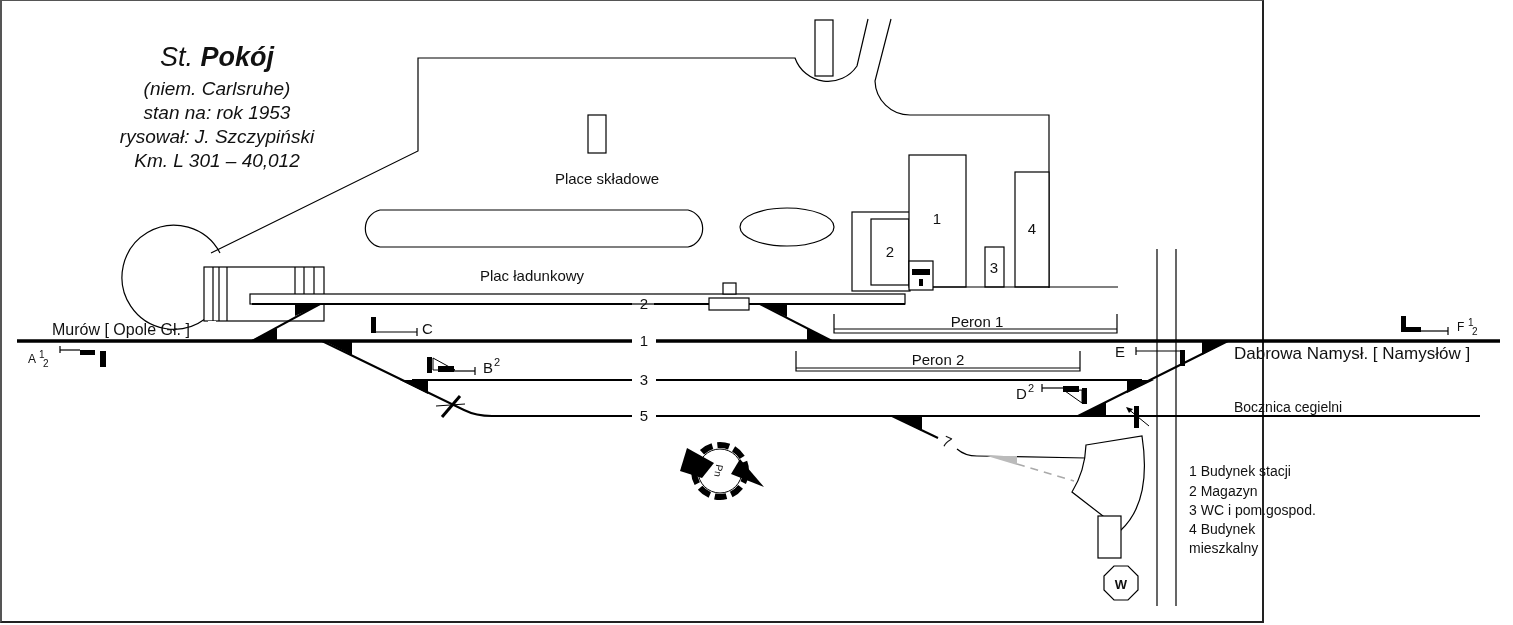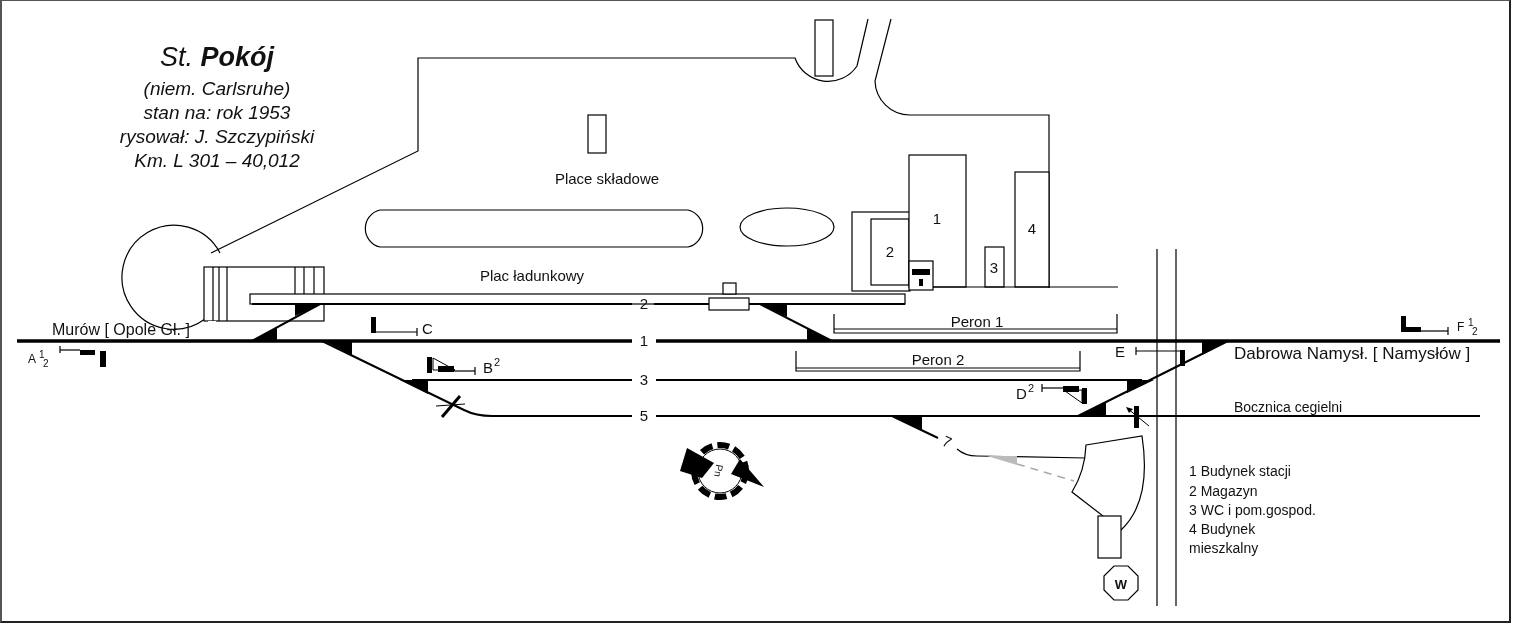--- a/index.html
+++ b/index.html
@@ -1,18 +1,18 @@
 <!DOCTYPE html>
 <html><head>
   <meta charset="utf-8">
   <style>
     html, body { margin: 0; padding: 0; background: #ffffff; }
     body { width: 1513px; height: 625px; overflow: hidden; }
     #frame {
-      position: absolute; left: 0; top: 0; width: 1511px; height: 623px;
+      position: absolute; left: 0; top: 0; width: 1264px; height: 623px;
       border-top: 1px solid #555; border-left: 2px solid #555;
       border-right: 2px solid #222; border-bottom: 2px solid #222;
       box-sizing: border-box; background: #fff; padding-left: 16px;
     }
     svg { position: absolute; left: 0; top: 0; }
     text { font-family: "Liberation Sans", sans-serif; fill: #111; }
     .thin { stroke: #000; stroke-width: 1.2; fill: none; }
     .box { stroke: #000; stroke-width: 1.2; fill: #fff; }
     .track { stroke: #000; stroke-width: 3.5; fill: none; }
     .track2 { stroke: #000; stroke-width: 2; fill: none; }

